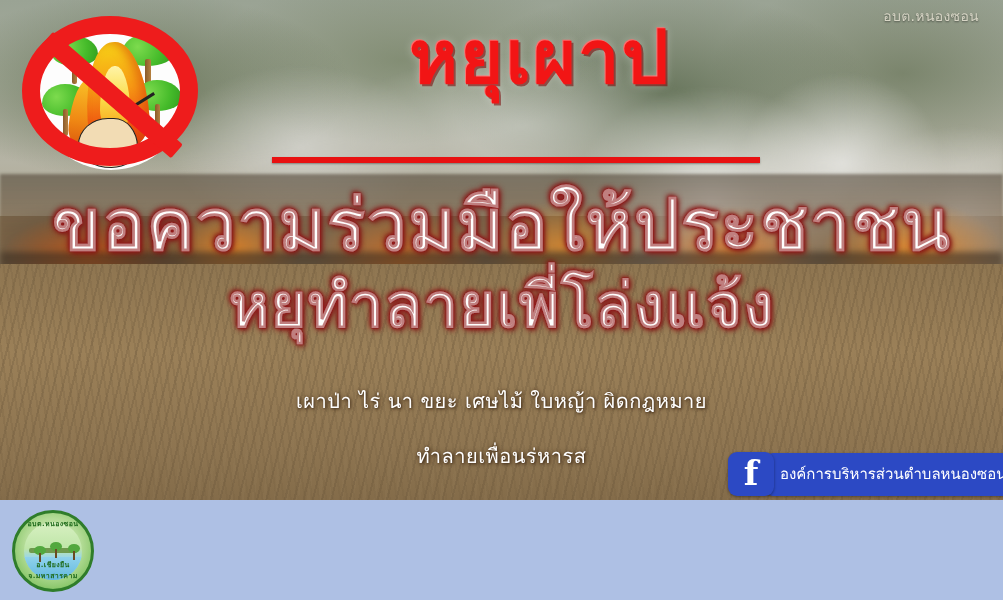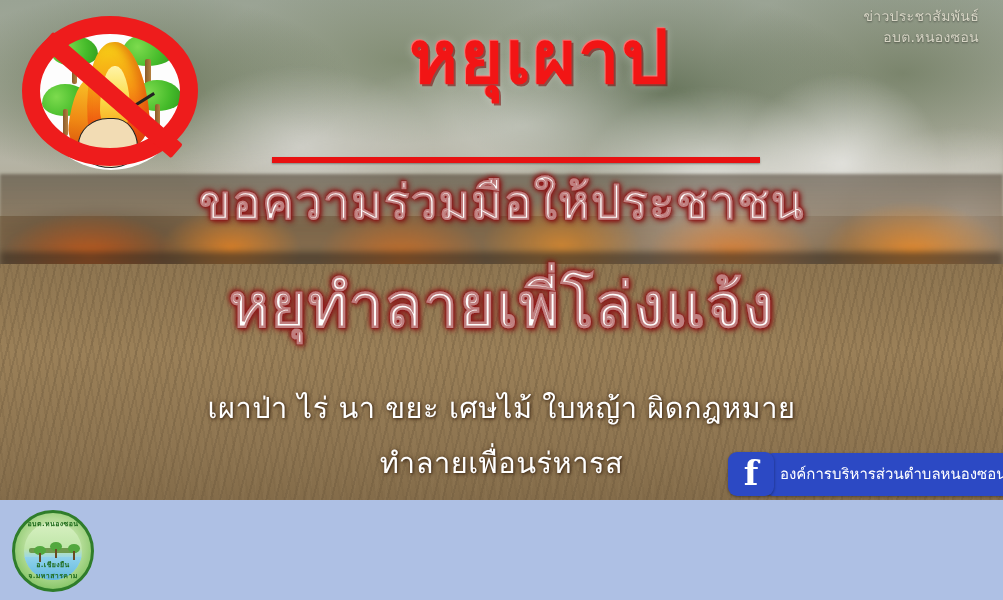--- a/index.html
+++ b/index.html
@@ -213,29 +213,29 @@
     font-weight: bold;
     color: #ffffff;
     line-height: 1.1;
     -webkit-text-stroke: 1px rgba(140,22,22,.55);
     text-shadow:
       0 0 3px #8e1818,
       0 0 7px #9c2020,
       2px 2px 5px rgba(110,14,14,.85),
       -2px -2px 4px rgba(120,18,18,.6);
   }
-  .headline-1 { top: 176px; font-size: 48px; letter-spacing: 1px; }
+  .headline-1 { top: 186px; font-size: 72px; letter-spacing: 1px; }
   .headline-2 { top: 272px; font-size: 62px; letter-spacing: 1px; }
 
   .subline {
     position: absolute;
     width: 100%;
     text-align: center;
     color: #ffffff;
-    font-size: 29px;
+    font-size: 20px;
     letter-spacing: .5px;
     text-shadow: 1px 1px 3px rgba(50,30,14,.85), 0 0 5px rgba(60,36,16,.6);
   }
   .subline-1 { top: 385px; }
   .subline-2 { top: 440px; }
 
   
   .fb-badge {
     position: absolute;
     left: 728px; top: 452px;
@@ -373,21 +373,20 @@
       <div class="flame-shape"></div>
       <div class="flame-inner"></div>
       <div class="hand"></div>
       <div class="match"></div>
     </div>
     <div class="ring"></div>
     <div class="slash"></div>
   </div>
 
   <div class="header-note">
-    <div>ข่าวประชาสัมพันธ์</div>
     <div class="l2">อบต.หนองซอน</div>
   </div>
 
   <div class="title-red">หยุเผาป</div>
   <div class="divider"></div>
 
   <div class="headline headline-1">ขอความร่วมมือให้ประชาชน</div>
   <div class="headline headline-2">หยุทำลายเพี่โล่งแจ้ง</div>
 
   <div class="subline subline-1">เผาป่า ไร่ นา ขยะ เศษไม้ ใบหญ้า ผิดกฎหมาย</div>

